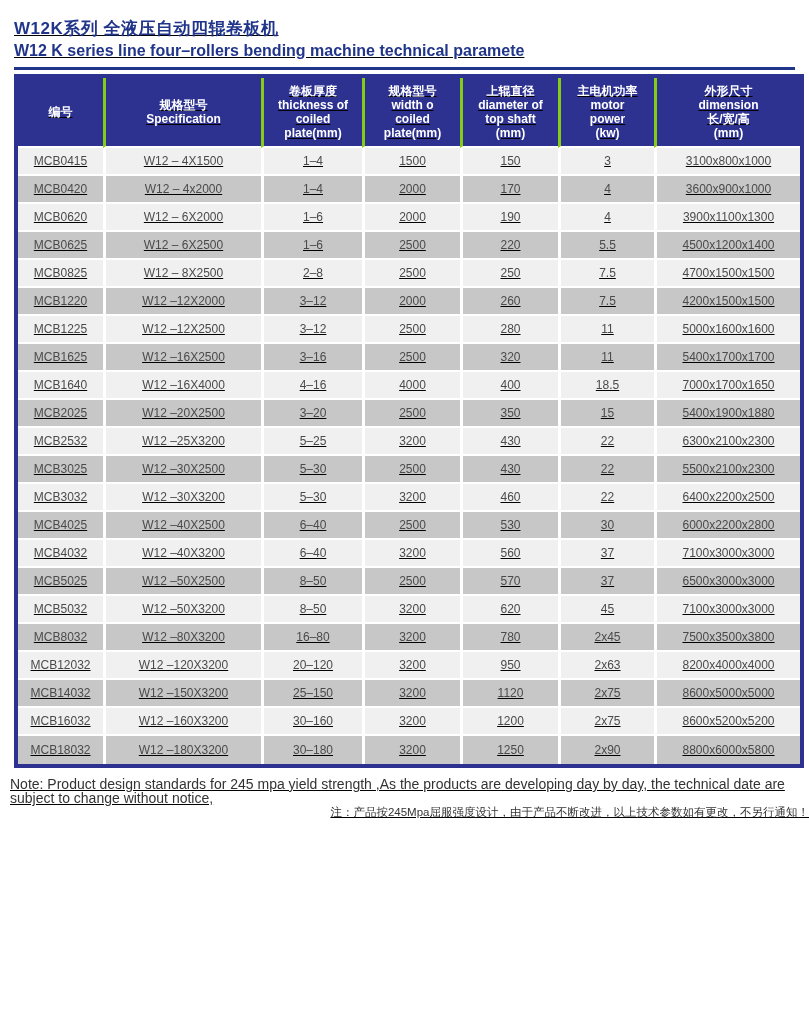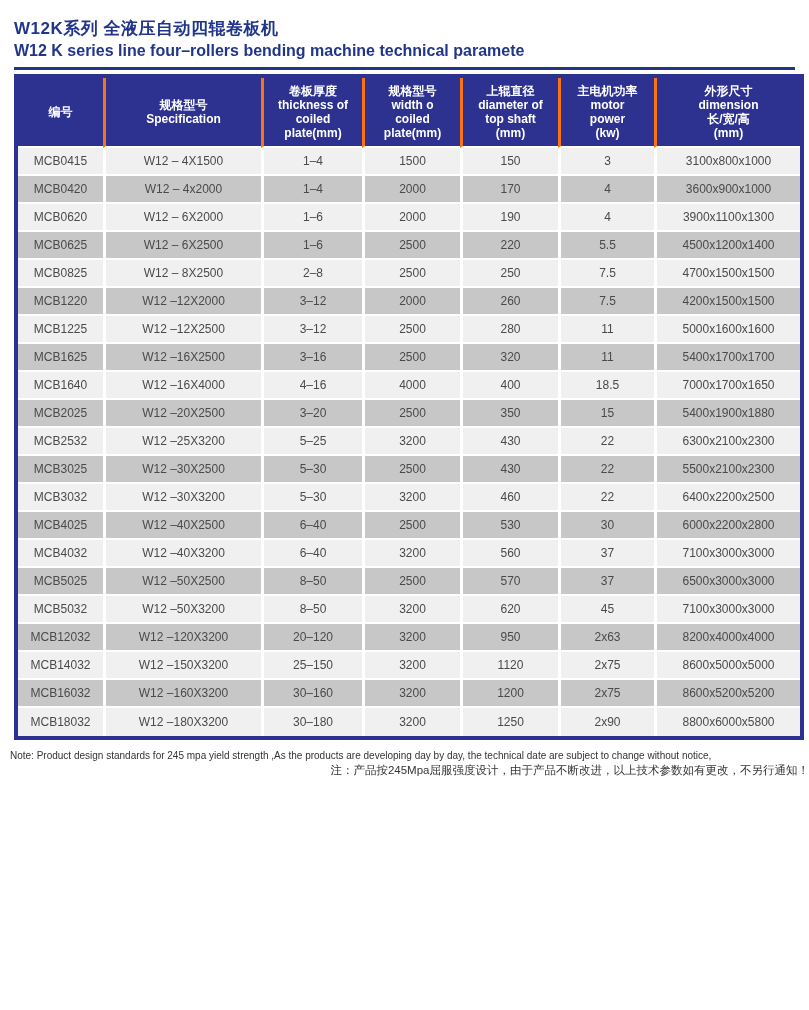--- a/index.html
+++ b/index.html
@@ -8,21 +8,21 @@
     --row-dark:#c7c7c7;
     --title-text:#21368b;
     --cell-text:#4a4a4a;
   }
   html,body{margin:0;padding:0;background:#ffffff;}
   body{
     width:809px;height:1010px;overflow:hidden;
     font-family:"Liberation Sans", sans-serif;
     position:relative;
   }
-  .page{padding:13px 0 0 14px;}
+  .page{padding:13px 0 0 14px;text-decoration:underline;}
   .title-zh{
     font-size:17px;font-weight:bold;color:var(--title-text);
     margin:4px 0 2px 0;letter-spacing:0.5px;
   }
   .title-en{
     font-size:16px;font-weight:bold;color:var(--title-text);
     margin:0 0 7px 0;
   }
   .divider{height:3px;background:var(--title-text);width:781px;margin-bottom:4px;}
   .table-wrap{
@@ -35,32 +35,32 @@
   }
   col.c1{width:85px;} col.c2{width:158px;} col.c3{width:101px;}
   col.c4{width:98px;} col.c5{width:98px;} col.c6{width:96px;} col.c7{width:146px;}
   th{
     background:var(--header-bg);color:#ffffff;
     font-size:12px;font-weight:bold;line-height:14px;
     height:70px;text-align:center;vertical-align:middle;
     white-space:pre-line;border-bottom:2px solid #ffffff;
     padding:0 2px;box-sizing:border-box;
   }
-  th:not(:first-child){border-left:3px solid #f97316;}
+  th:not(:first-child){border-left:3px solid #84cc16;}
   td{
     font-size:12px;color:var(--cell-text);
     text-align:center;vertical-align:middle;
     height:28px;padding:0 2px;box-sizing:border-box;
   }
   td:not(:first-child){border-left:3px solid #ffffff;}
   tbody tr:not(:last-child) td{border-bottom:2px solid #ffffff;}
   tbody tr:nth-child(odd) td{background:var(--row-light);}
   tbody tr:nth-child(even) td{background:var(--row-dark);}
   .notes{margin:9px 0 0 -4px;color:#333333;}
-  .note-en{font-size:10px;line-height:14px;}
+  .note-en{font-size:14px;line-height:14px;}
   .note-zh{font-size:11.5px;line-height:15px;text-align:right;}
 </style>
 </head>
 <body>
 
 <div class="page">
   <h1 class="title-zh">W12K系列 全液压自动四辊卷板机</h1>
   <h2 class="title-en">W12 K  series line  four–rollers bending machine technical paramete</h2>
   <div class="divider"></div>
 
@@ -250,20 +250,29 @@
           <tr>
             <td>MCB5032</td>
             <td>W12 –50X3200</td>
             <td>8–50</td>
             <td>3200</td>
             <td>620</td>
             <td>45</td>
             <td>7100x3000x3000</td>
           </tr>
           <tr>
+            <td>MCB8032</td>
+            <td>W12 –80X3200</td>
+            <td>16–80</td>
+            <td>3200</td>
+            <td>780</td>
+            <td>2x45</td>
+            <td>7500x3500x3800</td>
+          </tr>
+          <tr>
             <td>MCB12032</td>
             <td>W12 –120X3200</td>
             <td>20–120</td>
             <td>3200</td>
             <td>950</td>
             <td>2x63</td>
             <td>8200x4000x4000</td>
           </tr>
           <tr>
             <td>MCB14032</td>

